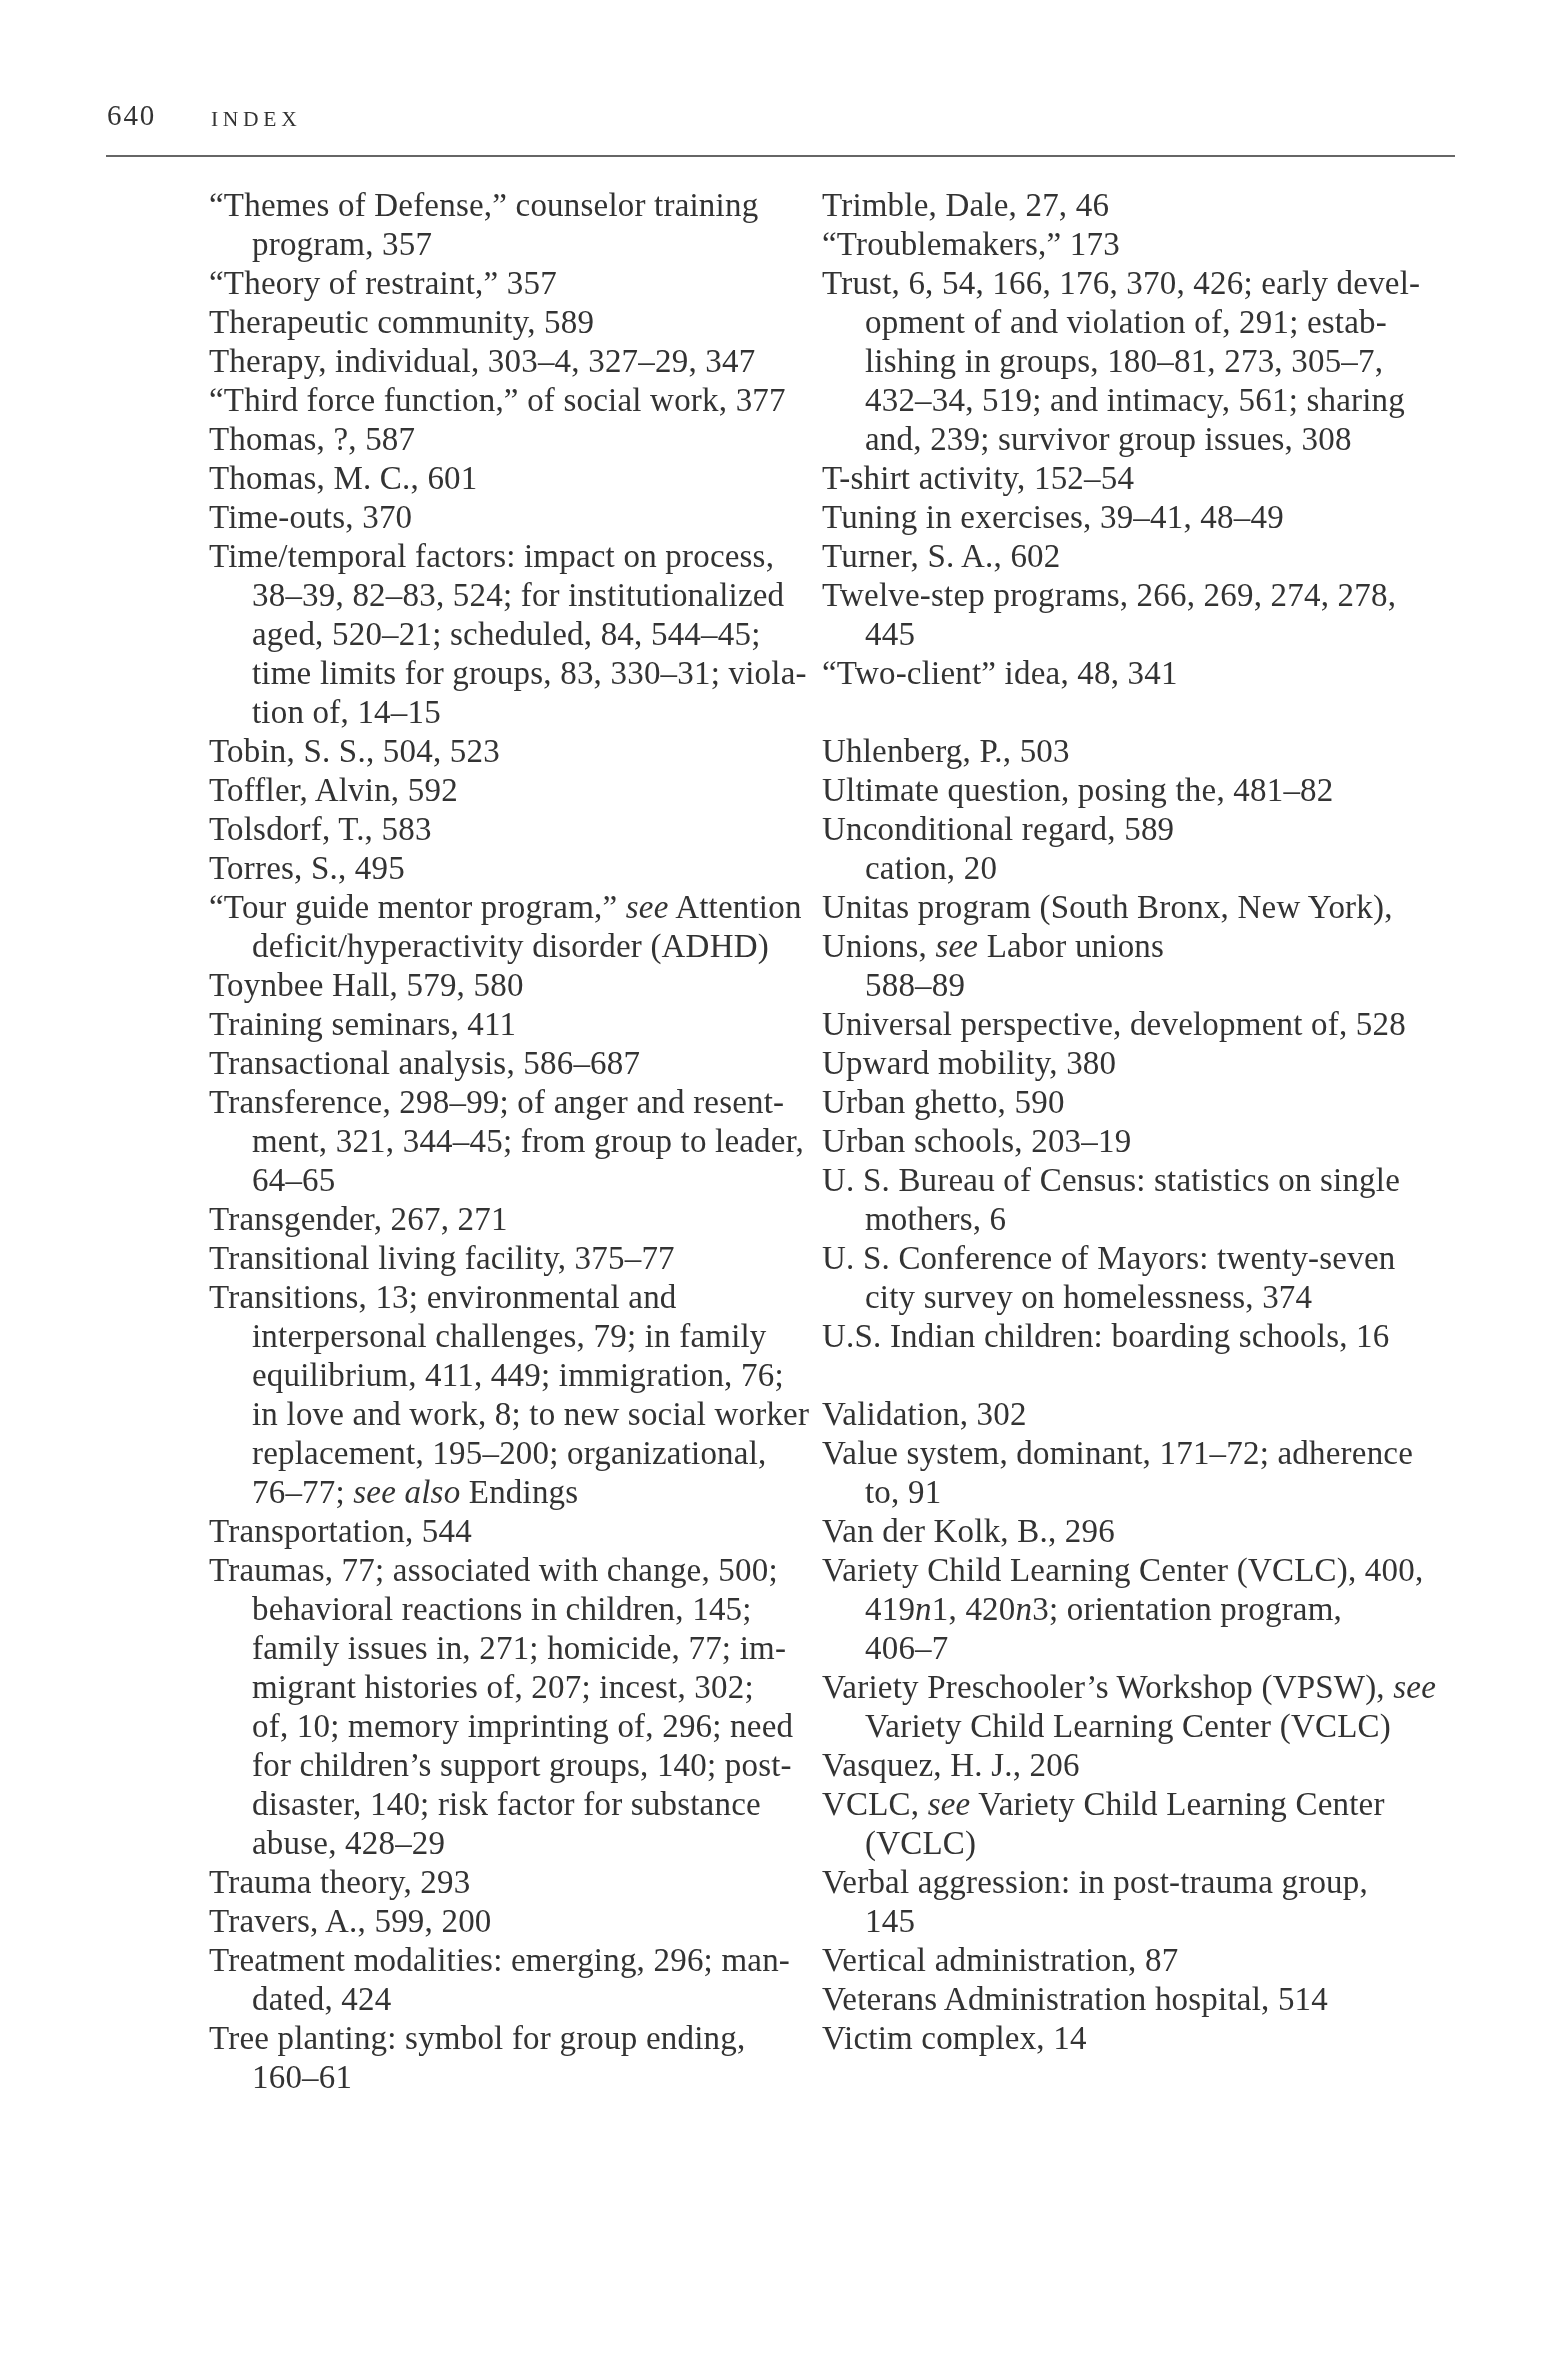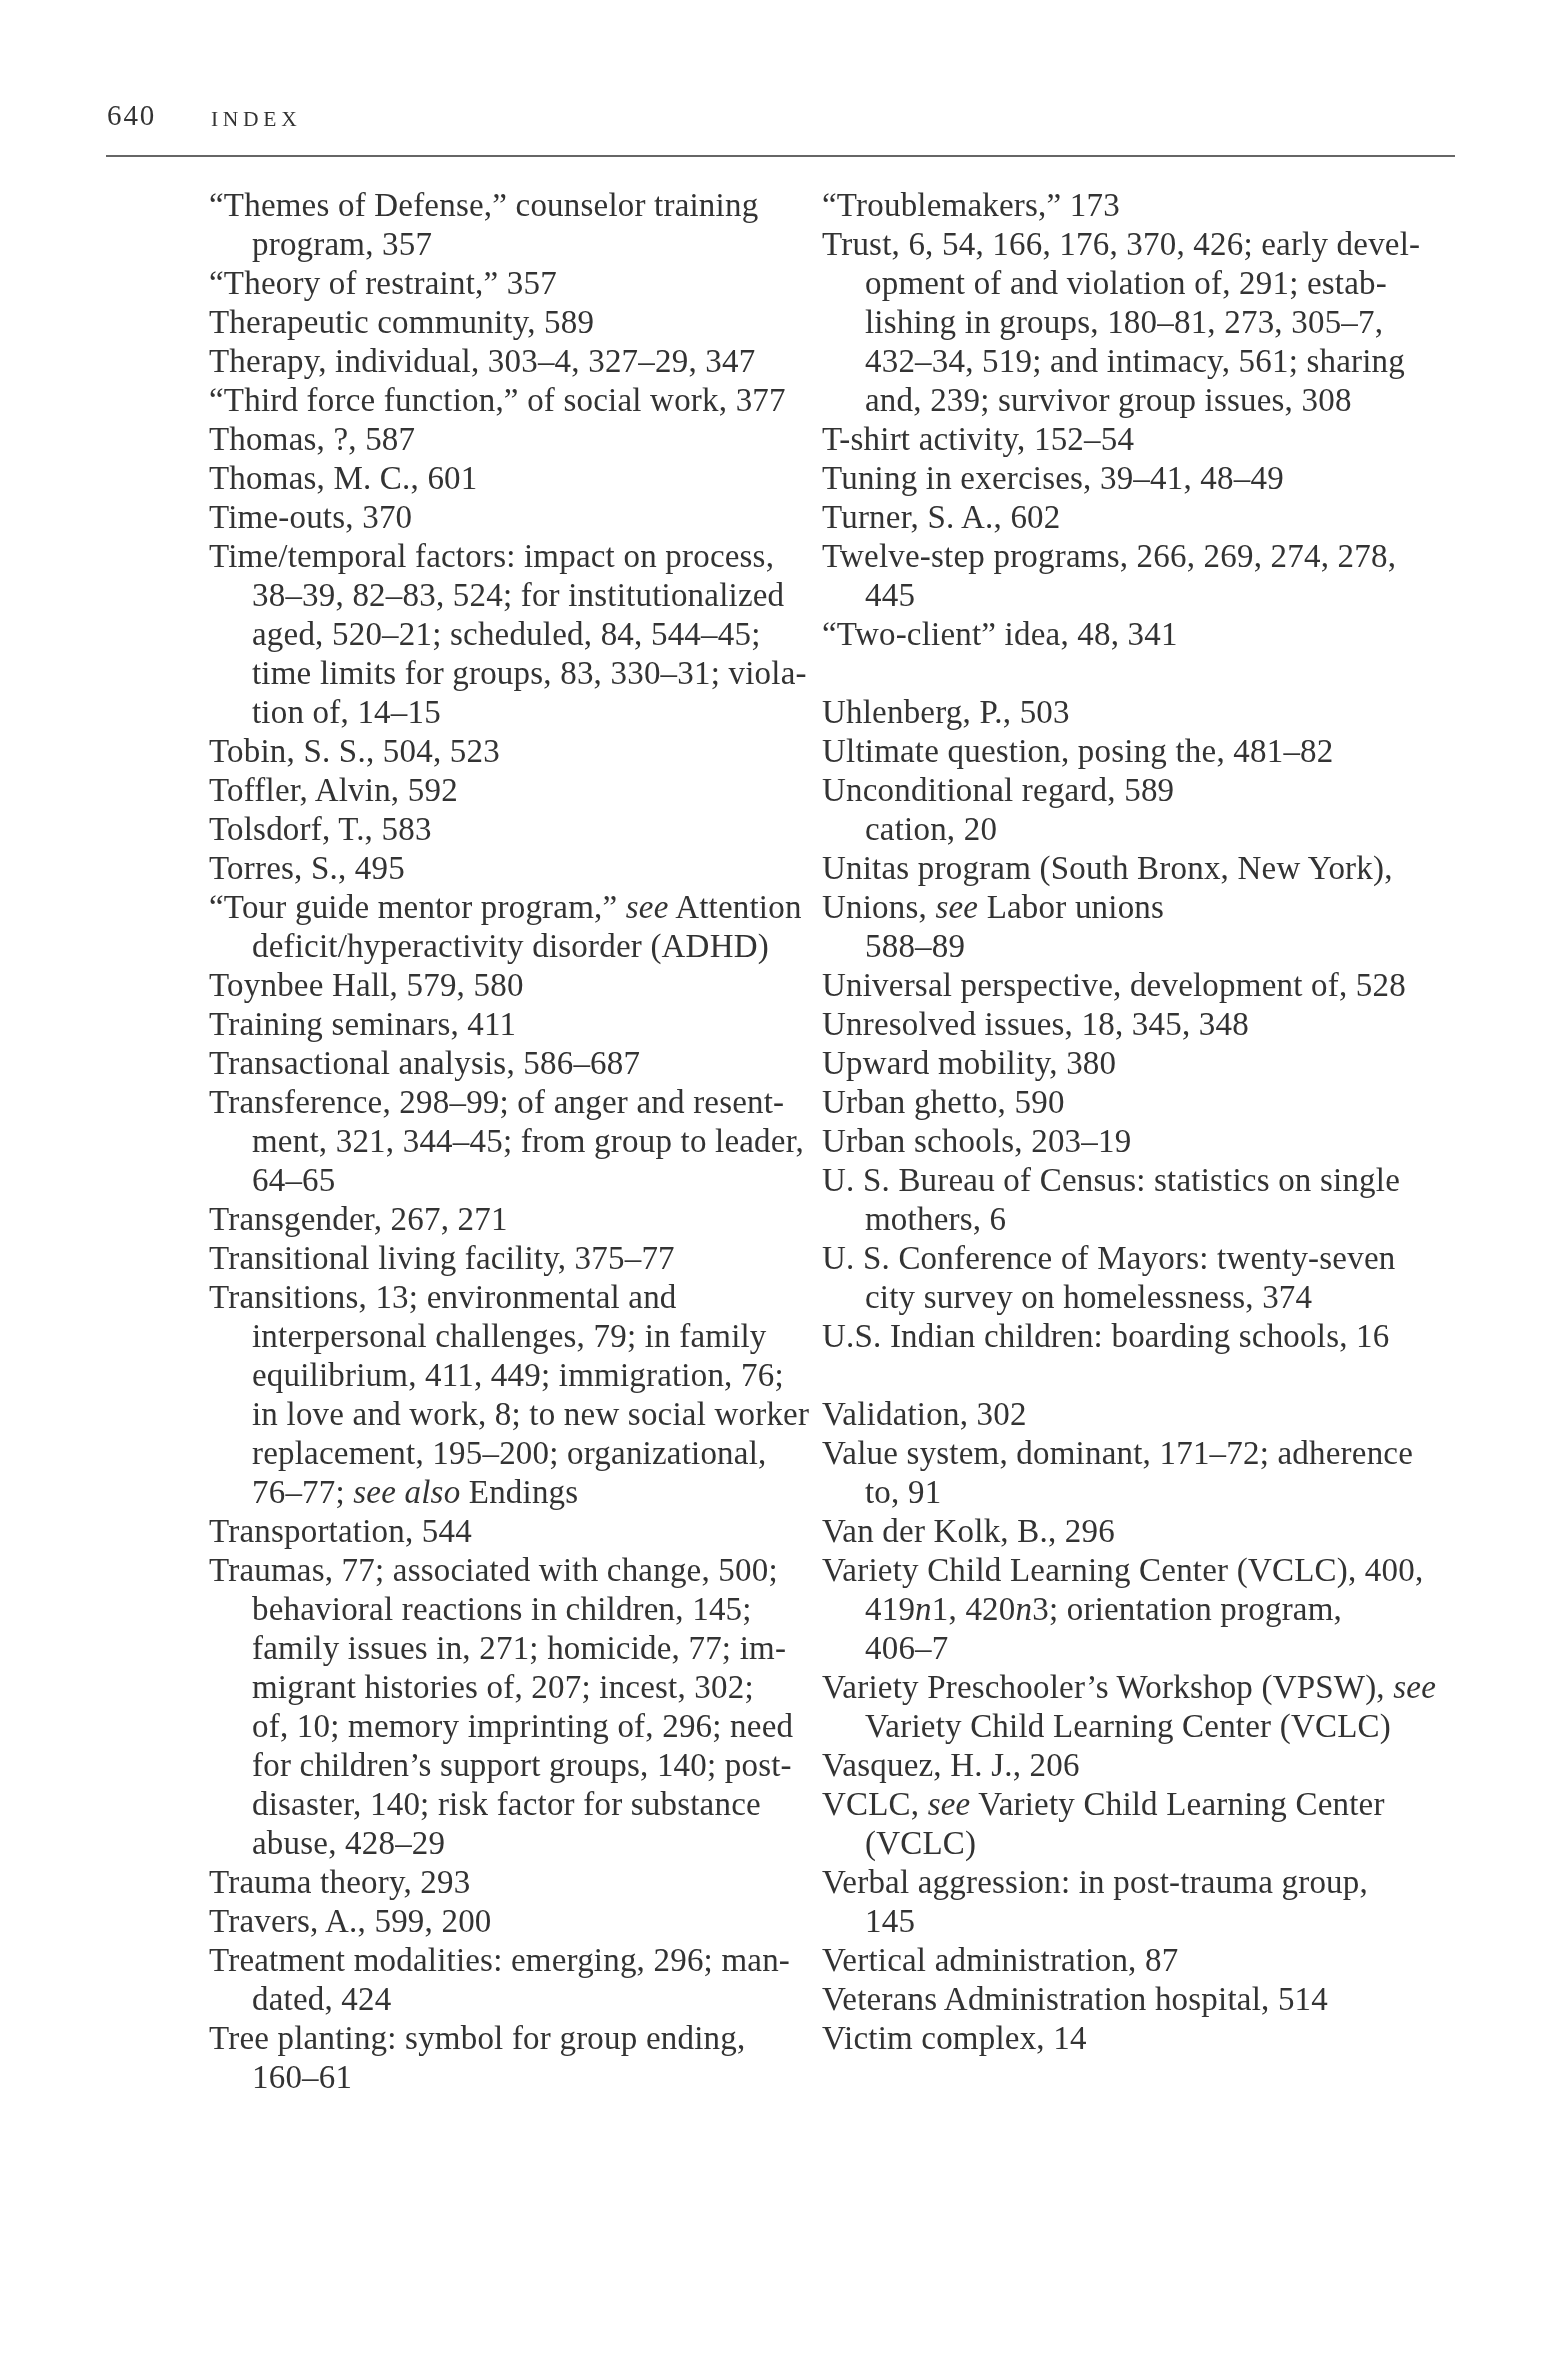--- a/index.html
+++ b/index.html
@@ -101,20 +101,21 @@
       <div class="index-line indent"><span>disaster, 140; risk factor for substance</span></div>
       <div class="index-line indent"><span>abuse, 428–29</span></div>
       <div class="index-line"><span>Trauma theory, 293</span></div>
       <div class="index-line"><span>Travers, A., 599, 200</span></div>
       <div class="index-line"><span>Treatment modalities: emerging, 296; man-</span></div>
       <div class="index-line indent"><span>dated, 424</span></div>
       <div class="index-line"><span>Tree planting: symbol for group ending,</span></div>
       <div class="index-line indent"><span>160–61</span></div>
     </div>
   <div id="right-col" class="column">
+      <div class="index-line"><span>Trimble, Dale, 27, 46</span></div>
       <div class="index-line"><span>“Troublemakers,” 173</span></div>
       <div class="index-line"><span>Trust, 6, 54, 166, 176, 370, 426; early devel-</span></div>
       <div class="index-line indent"><span>opment of and violation of, 291; estab-</span></div>
       <div class="index-line indent"><span>lishing in groups, 180–81, 273, 305–7,</span></div>
       <div class="index-line indent"><span>432–34, 519; and intimacy, 561; sharing</span></div>
       <div class="index-line indent"><span>and, 239; survivor group issues, 308</span></div>
       <div class="index-line"><span>T-shirt activity, 152–54</span></div>
       <div class="index-line"><span>Tuning in exercises, 39–41, 48–49</span></div>
       <div class="index-line"><span>Turner, S. A., 602</span></div>
       <div class="index-line"><span>Twelve-step programs, 266, 269, 274, 278,</span></div>
@@ -122,21 +123,20 @@
       <div class="index-line"><span>“Two-client” idea, 48, 341</span></div>
       <div class="index-line blank"></div>
       <div class="index-line"><span>Uhlenberg, P., 503</span></div>
       <div class="index-line"><span>Ultimate question, posing the, 481–82</span></div>
       <div class="index-line"><span>Unconditional regard, 589</span></div>
       <div class="index-line indent"><span>cation, 20</span></div>
       <div class="index-line"><span>Unitas program (South Bronx, New York),</span></div>
       <div class="index-line"><span>Unions, </span><span class="it">see</span><span> Labor unions</span></div>
       <div class="index-line indent"><span>588–89</span></div>
       <div class="index-line"><span>Universal perspective, development of, 528</span></div>
-      <div class="index-line"><span>Unresolved issues, 18, 345, 348</span></div>
       <div class="index-line"><span>Upward mobility, 380</span></div>
       <div class="index-line"><span>Urban ghetto, 590</span></div>
       <div class="index-line"><span>Urban schools, 203–19</span></div>
       <div class="index-line"><span>U. S. Bureau of Census: statistics on single</span></div>
       <div class="index-line indent"><span>mothers, 6</span></div>
       <div class="index-line"><span>U. S. Conference of Mayors: twenty-seven</span></div>
       <div class="index-line indent"><span>city survey on homelessness, 374</span></div>
       <div class="index-line"><span>U.S. Indian children: boarding schools, 16</span></div>
       <div class="index-line blank"></div>
       <div class="index-line"><span>Validation, 302</span></div>

